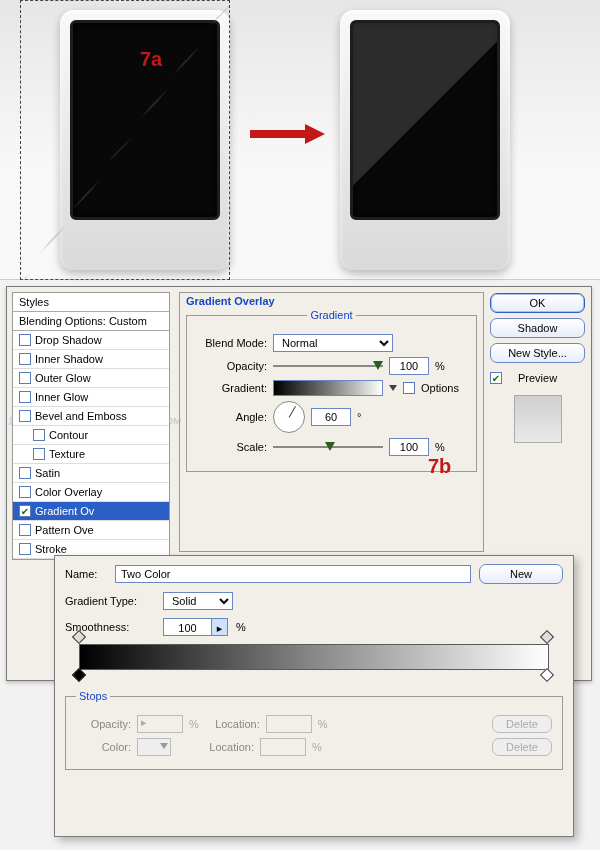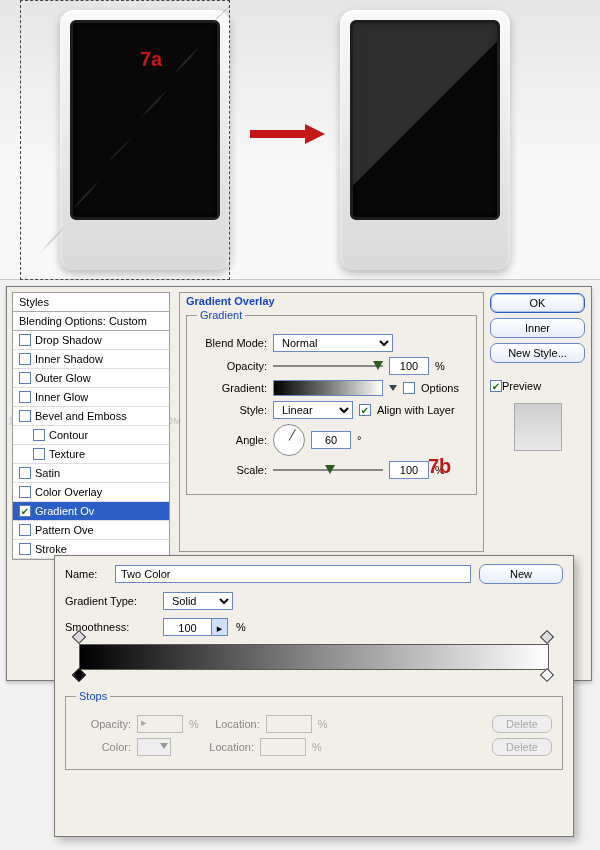--- a/index.html
+++ b/index.html
@@ -38,41 +38,41 @@
   .sp-row.indent{padding-left:20px;}
   .sp-row.sel{background:#2b5fc5;color:#fff;}
   .cb{width:12px;height:12px;border:1px solid #5a7bb8;background:#fff;display:inline-flex;
       align-items:center;justify-content:center;font-size:10px;color:#1b6f1b;}
   .cb.on::after{content:'✔';}
   .watermark{position:absolute;left:2px;top:128px;color:#bbb;font-size:9px;pointer-events:none;letter-spacing:.5px;}
 
   .grad-panel{position:absolute;left:172px;top:5px;width:305px;height:260px;border:1px solid #9a9a9a;padding:2px 6px;}
   .gp-title{color:#1546c8;font-weight:bold;margin-bottom:2px;}
   fieldset.gp{border:1px solid #9a9a9a;padding:8px 10px 10px;}
-  fieldset.gp>legend{color:#1546c8;padding:0 3px;}
+  fieldset.gp>legend{color:#1546c8;padding:0 3px;text-align:center;}
   .frow{display:flex;align-items:center;gap:6px;margin:5px 0;}
   .flabel{width:70px;text-align:right;}
   select.inp,.txt{border:1px solid #6a86c4;background:#fff;height:18px;padding:0 4px;font-size:11px;}
   select.inp{width:120px;}
   .txt{width:40px;text-align:center;}
   .slider{position:relative;width:110px;height:14px;}
   .slider .track{position:absolute;left:0;right:0;top:6px;height:2px;background:#888;}
   .slider .thumb{position:absolute;top:2px;width:0;height:0;border-left:5px solid transparent;
                  border-right:5px solid transparent;border-top:9px solid #2c5d1e;}
   .grad-swatch{width:110px;height:16px;border:1px solid #6a86c4;
                background:linear-gradient(90deg,#000,#777,#fff);}
   .angle-dial{width:32px;height:32px;border:1px solid #888;border-radius:50%;background:#fff;position:relative;}
   .angle-dial .needle{position:absolute;left:50%;top:50%;width:13px;height:1px;background:#444;transform-origin:left center;transform:rotate(-60deg);}
   .pct{color:#000;}
 
   .btns{position:absolute;right:6px;top:6px;width:95px;display:flex;flex-direction:column;gap:5px;}
   .btn{height:20px;border:1px solid #6a86c4;background:linear-gradient(#fff,#e7edfa);border-radius:7px;
        display:flex;align-items:center;justify-content:center;cursor:default;}
   .btn.default{border:1px solid #2b5fc5;box-shadow:0 0 0 1px #a7c0f2 inset;}
-  .prev-row{display:flex;align-items:center;gap:0;margin-top:12px;}
+  .prev-row{display:flex;align-items:center;gap:16px;margin-top:4px;}
   .proxy{margin-top:6px;width:48px;height:48px;border:1px solid #aaa;background:linear-gradient(#cfcfcf,#e9e9e9);align-self:center;}
 
   
   .ged{position:absolute;left:54px;top:555px;width:520px;height:282px;border:1px solid #7a7a7a;
        background:#f1efe7;box-shadow:4px 4px 8px rgba(0,0,0,.25);}
   .ged .row{display:flex;align-items:center;gap:8px;margin:8px 10px;}
   .ged .lbl{width:90px;text-align:left;}
   .name-field{flex:1;height:18px;border:1px solid #6a86c4;background:#fff;padding:0 5px;}
   .ged .btn{width:84px;}
   .smooth-box{width:65px;height:18px;border:1px solid #6a86c4;display:flex;align-items:center;}
@@ -197,26 +197,20 @@
       </div>
 
       <div class="frow">
         <span class="flabel">Gradient:</span>
         <div class="grad-swatch"></div>
         <span style="border-left:4px solid transparent;border-right:4px solid transparent;border-top:6px solid #345;"></span>
         <span class="cb"></span>
         <span>Options</span>
       </div>
 
-      <div class="frow">
-        <span class="flabel">Style:</span>
-        <select class="inp" style="width:80px"><option>Linear</option></select>
-        <span class="cb on"></span>
-        <span>Align with Layer</span>
-      </div>
 
       <div class="frow">
         <span class="flabel">Angle:</span>
         <div class="angle-dial">
             <div class="needle"></div>
           </div>
         <input class="txt" value="60" style="">
         <span>°</span>
       </div>
 
@@ -227,21 +221,21 @@
             <div class="thumb" style="left:52px;"></div>
           </div>
         <input class="txt" value="100" style="">
         <span class="pct">%</span>
       </div>
     </fieldset>
   </div>
 
   <div class="btns">
     <div class="btn default">OK</div>
-    <div class="btn">Inner</div>
+    <div class="btn">Shadow</div>
     <div class="btn">New Style...</div>
     <div class="prev-row">
       <span class="cb on"></span>
       <span>Preview</span>
     </div>
     <div class="proxy"></div>
   </div>
 </div>
 
 <div class="label label-b">7b</div>

